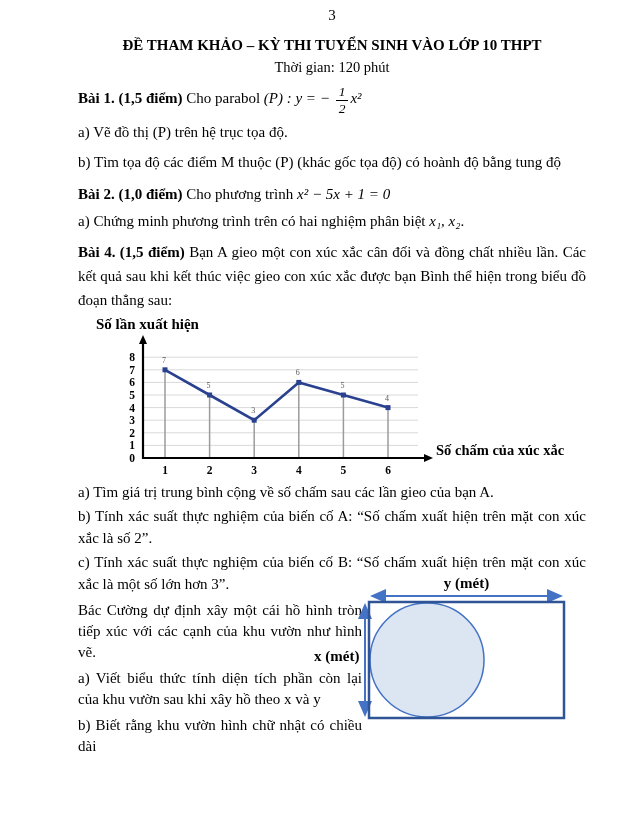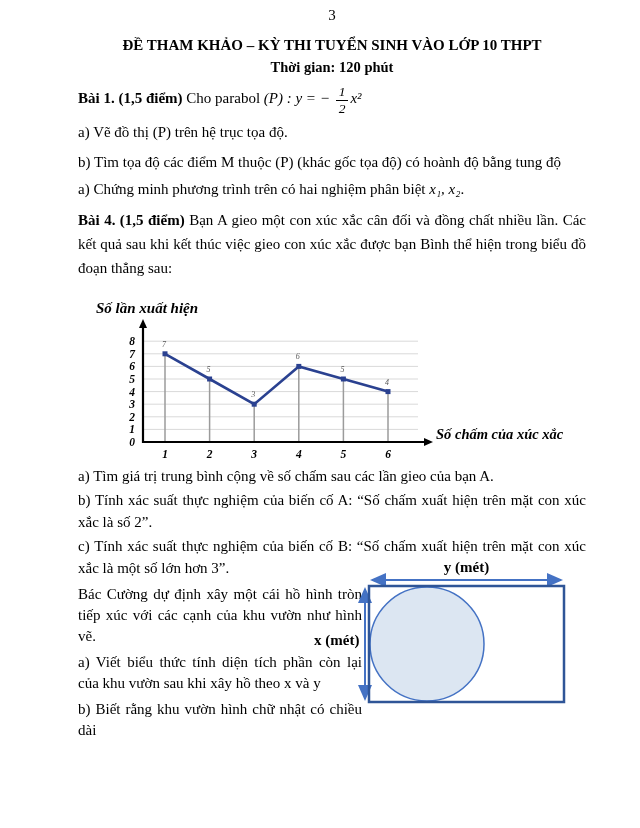--- a/index.html
+++ b/index.html
@@ -8,31 +8,31 @@
     font-family:"Liberation Serif","DejaVu Serif",serif;
     font-size:15px;color:#000;
   }
   .content{padding:6px 54px 0 78px;}
   .center{text-align:center;}
   .justify{text-align:justify;}
   p{margin:0;}
   .page-num{line-height:18px;}
   .title1{margin-top:12px;font-weight:bold;font-size:15px;line-height:19px;}
   .title2{margin-top:1px;font-weight:bold;font-size:15.5px;line-height:19px;}
-  .title3{margin-top:3px;font-weight:bold;font-size:14.5px;line-height:18px;}
+  .title3{margin-top:3px;font-weight:normal;font-size:14.5px;line-height:18px;}
   .math{font-style:italic;}
   .frac{display:inline-block;vertical-align:middle;text-align:center;
         font-size:13.5px;font-style:italic;line-height:1.15;padding:0 2px;}
   .frac .num{display:block;border-bottom:1.2px solid #000;padding:0 3px;}
   .frac .den{display:block;}
   .p-prob{margin-top:10px;line-height:22px;}
   .p-prob-tall{margin-top:8px;line-height:22px;}
   .p-q{margin-top:5px;line-height:22px;}
   .p-b3{margin-top:8px;line-height:24px;}
-  .chart-block{margin-top:20px;font-style:italic;}
+  .chart-block{margin-top:4px;}
   .chart-ylabel{font-weight:bold;font-size:15px;line-height:16px;margin:4px 0 0 18px;}
   #chart-canvas{display:block;}
   #chart-canvas text, .fig-svg text{font-family:"Liberation Serif","DejaVu Serif",serif;}
   .bai4{position:relative;margin-top:4px;}
   .bai4-col{width:284px;text-align:justify;}
   .bai4-col p{line-height:21px;}
   .bai4-col .gap{margin-top:5px;}
   .figure{position:absolute;top:-24px;right:0px;width:272px;height:180px;}
   .fig-svg{position:absolute;top:0;left:0;}
   .fig-ylabel{position:absolute;top:0;left:55px;width:195px;text-align:center;
@@ -48,20 +48,23 @@
 
   <p class="center title1">ĐỀ THAM KHẢO – KỲ THI TUYỂN SINH VÀO LỚP 10 THPT</p>
   <p class="center title3">Thời gian: 120 phút</p>
 
   <p class="p-prob-tall">
     <b>Bài 1. (1,5 điểm)</b><span> Cho parabol </span><span class="math">(P) : y = − </span><span class="frac"><span class="num">1</span><span class="den">2</span></span><span class="math">x²</span>
   </p>
   <p class="p-q">a) Vẽ đồ thị (P) trên hệ trục tọa độ.</p>
   <p class="p-q" style="margin-top:8px">b) Tìm tọa độ các điểm M  thuộc (P) (khác gốc tọa độ) có hoành độ bằng tung độ</p>
 
+  <p class="p-prob">
+    <b>Bài 2. (1,0 điểm)</b><span> Cho phương trình </span><span class="math">x² −  5x + 1 =  0</span>
+  </p>
   <p class="p-q"><span>a) Chứng minh phương trình trên có hai nghiệm phân biệt </span><span class="math">x₁, x₂</span><span>.</span></p>
 
   <p class="p-b3 justify">
     <b>Bài 4. (1,5 điểm)</b><span> Bạn A gieo một con xúc xắc cân đối và đồng chất nhiều lần. Các kết quả sau khi kết thúc việc gieo con xúc xắc được bạn Bình thể hiện trong biểu đồ đoạn thẳng sau:</span>
   </p>
 
   <div class="chart-block">
     <div class="chart-ylabel">Số lần xuất hiện</div>
     <svg id="chart-canvas" width="520" height="144" viewBox="0 0 520 144">
         <line x1="65" y1="113.4" x2="340" y2="113.4" stroke="#d9d9d9" stroke-width="1"></line>

